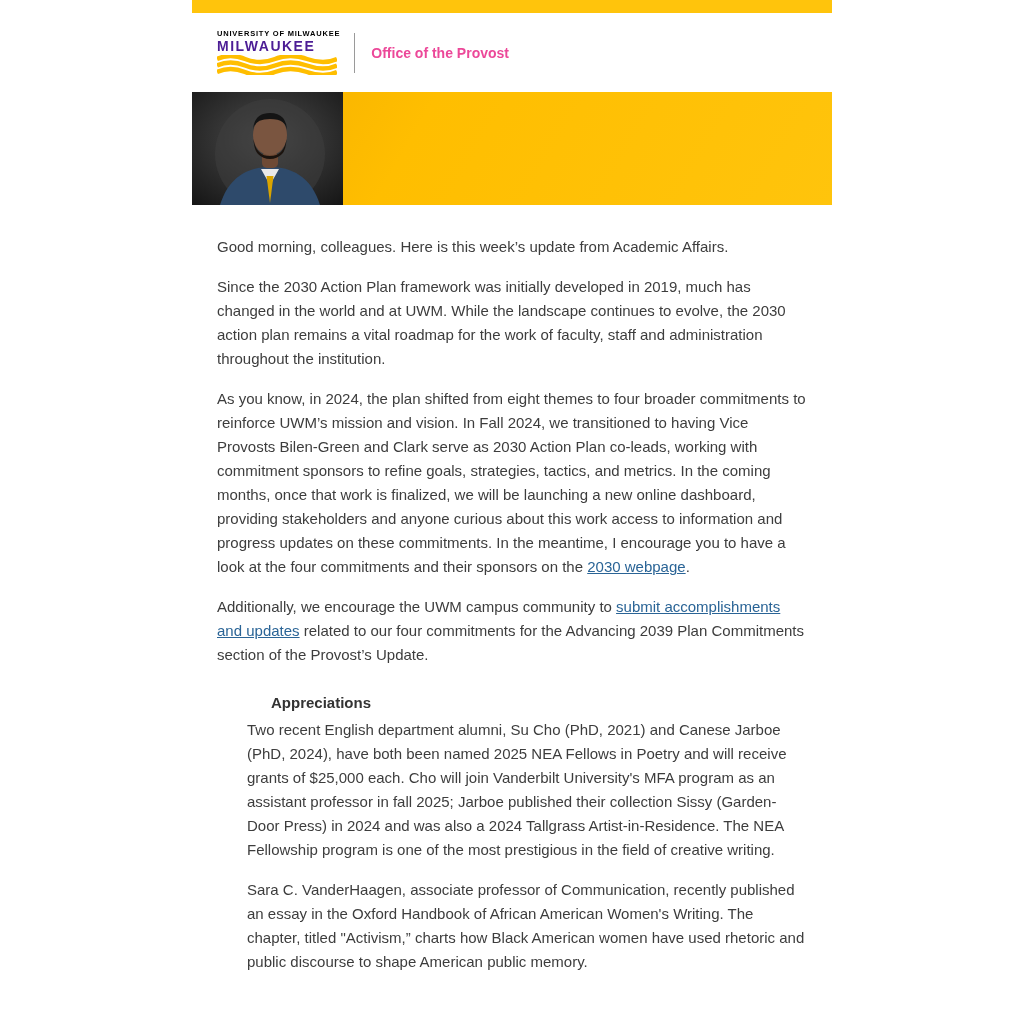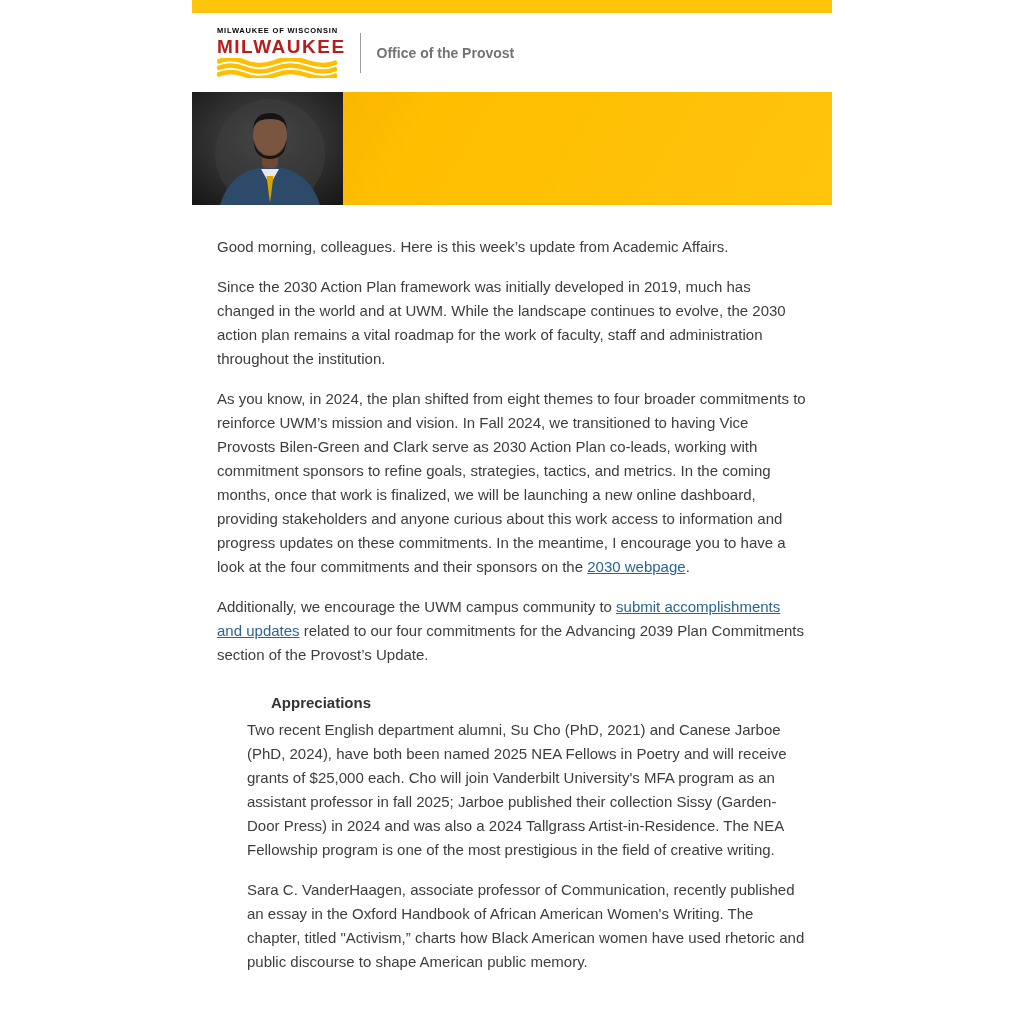--- a/index.html
+++ b/index.html
@@ -5,24 +5,24 @@
   * { margin:0; padding:0; box-sizing:border-box; }
   html,body { width:1024px; background:#ffffff; font-family:"Liberation Sans", sans-serif; }
   .page { width:1024px; height:1024px; background:#ffffff; overflow:hidden; }
   .email { width:640px; margin:0 auto; background:#ffffff; }
 
   .top-bar { height:13px; background:#ffc40c; }
 
   .header { height:79px; background:#ffffff; display:flex; align-items:center; padding-left:25px; }
   .logo { display:flex; flex-direction:column; line-height:1; cursor:pointer; }
   .logo-line1 { font-size:7.5px; font-weight:bold; letter-spacing:0.8px; color:#000; margin-bottom:2px; }
-  .logo-line2 { font-size:19px; font-weight:bold; letter-spacing:1.5px; color:#b91c1c; }
+  .logo-line2 { font-size:14px; font-weight:bold; letter-spacing:1.5px; color:#4c1d95; }
   .logo-wave { margin-top:2px; display:block; }
   .header-divider { width:1px; height:40px; background:#9a9a9a; margin:0 16px 0 14px; }
-  .office { font-size:14px; font-weight:bold; color:#737373; }
+  .office { font-size:14px; font-weight:bold; color:#ec4899; }
 
   .banner { height:113px; background:linear-gradient(120deg,#f3ad00 0%,#ffbe00 35%,#ffc40c 100%); display:flex; position:relative; overflow:hidden; }
   .banner-text { flex:1; padding:22px 0 0 25px; }
   .banner-title { font-size:25px; font-weight:bold; color:#262626; letter-spacing:0.2px; }
   .banner-rule { width:377px; height:2px; background:#fffdf2; margin-top:11px; }
   .banner-date { margin-top:15px; font-size:16px; color:#2b2b2b; }
   .banner-photo { width:151px; height:113px; flex:0 0 151px; }
   .banner-photo svg { display:block; }
 
   .content { padding:30px 24px 40px 25px; font-size:15px; line-height:24px; color:#3d3d3d; }
@@ -34,21 +34,21 @@
 </head>
 <body>
 
 <div class="page">
   <div class="email">
 
     <div class="top-bar"></div>
 
     <header class="header">
       <div class="logo">
-        <div class="logo-line1">MILWAUKEE OF WISCONSIN</div>
+        <div class="logo-line1">UNIVERSITY OF MILWAUKEE</div>
         <div class="logo-line2">MILWAUKEE</div>
         <svg class="logo-wave" width="120" height="20" viewBox="0 0 120 20">
           <path d="M0 4 Q 13 -2 28 4 T 58 4 T 90 4 T 120 4" stroke="#ffbe00" stroke-width="4.5" fill="none"></path>
           <path d="M0 10.5 Q 13 4.5 28 10.5 T 58 10.5 T 90 10.5 T 120 10.5" stroke="#ffbe00" stroke-width="4.5" fill="none"></path>
           <path d="M0 17 Q 13 11 28 17 T 58 17 T 90 17 T 120 17" stroke="#ffbe00" stroke-width="4.5" fill="none"></path>
         </svg>
       </div>
       <div class="header-divider"></div>
       <div class="office">Office of the Provost</div>
     </header>

